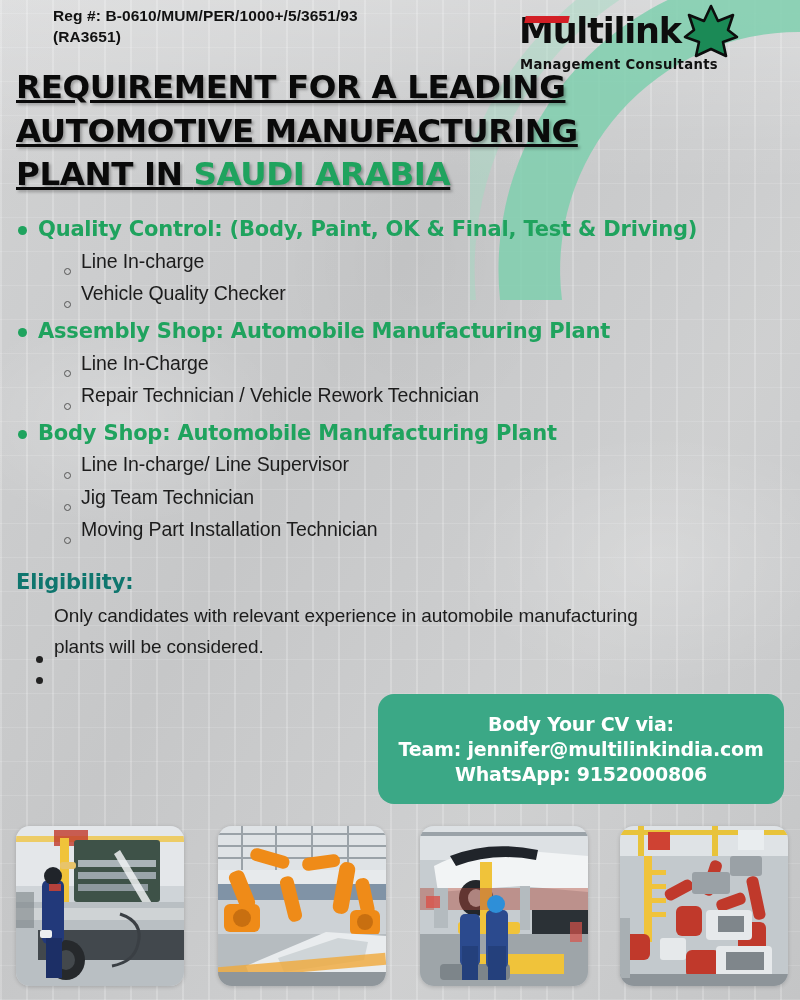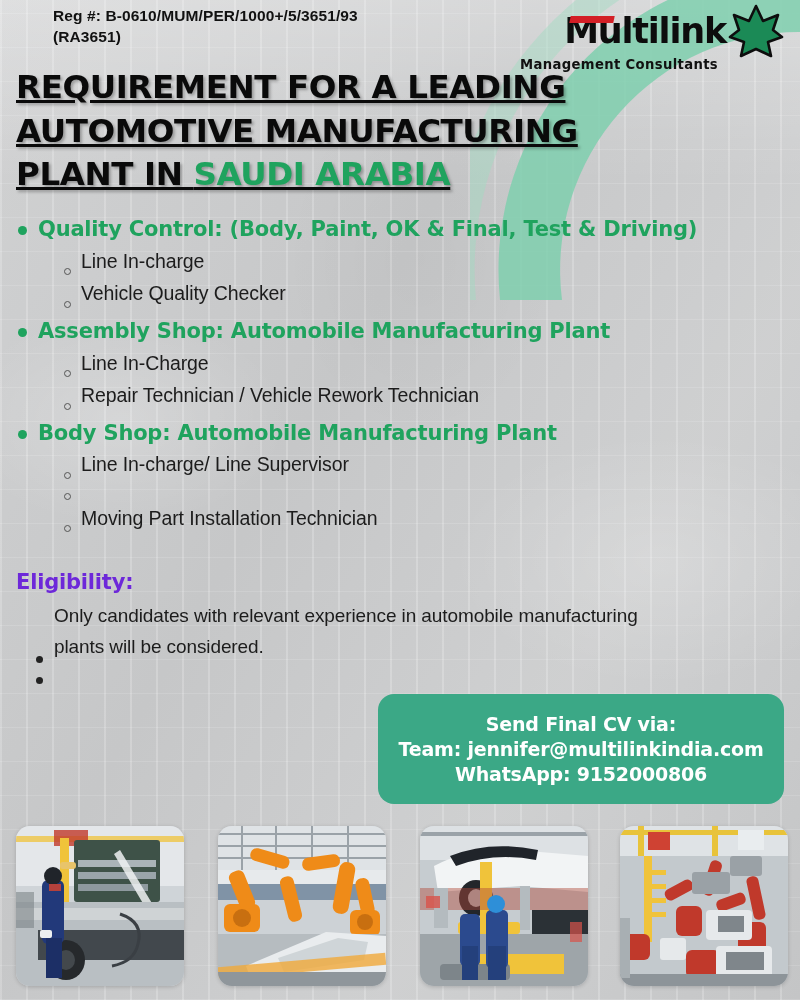--- a/index.html
+++ b/index.html
@@ -38,21 +38,21 @@
   .corner-arc { position:absolute; top:0; right:0; width:330px; height:300px; pointer-events:none; }
 
   
   .reg-line {
     position:absolute; left:14px; top:6px;
     font-size:15.5px; font-weight:bold; color:#111;
     letter-spacing:.1px; line-height:1.35; max-width:400px;margin-left:39px;
   }
 
   .logo-block { position:absolute; right:16px; top:4px; width:265px; text-align:right; }
-  .logo-row { display:flex; align-items:center; justify-content:flex-end; gap:0px; }
+  .logo-row { display:flex; align-items:center; gap:0px; }
   .logo-word {
     font-size:35px; font-weight:bold; color:#0d0d0d;
     letter-spacing:-1.2px; line-height:1;
     font-family:"DejaVu Sans", sans-serif;
     position:relative;
   }
   .logo-word::after{
     content:""; position:absolute; left:6px; top:2px; width:44px; height:7px;
     background:#d31f26; transform:skewX(-12deg);
   }
@@ -91,21 +91,21 @@
   .role-bullet {
     width:7px; height:7px; border-radius:50%;
     border:1.4px solid #555; background:transparent;
     margin-top:10px; margin-right:10px; flex:none;
   }
   .role-text { font-size:19.5px; color:#1c1c1c; line-height:1.46; letter-spacing:-.1px; }
 
   
   .elig { position:absolute; left:16px; top:570px; width:640px; }
   .elig-title {
-    font-size:21px; font-weight:bold; color:#6d28d9;
+    font-size:21px; font-weight:bold; color:#0f766e;
     margin-bottom:7px; letter-spacing:-.2px;
     font-family:"DejaVu Sans", sans-serif;
   }
   .elig-item { display:flex; align-items:flex-end; margin-bottom:3px; padding-left:20px; }
   .elig-bullet {
     width:7px; height:7px; border-radius:50%; background:#222;
     margin-top:11px; margin-right:11px; flex:none;
   }
   .elig-text { font-size:19px; color:#1c1c1c; line-height:1.62; letter-spacing:-.1px; }
 
@@ -207,20 +207,21 @@
       <span class="cat-bullet"></span>
       <span class="cat-title">Body Shop: Automobile Manufacturing Plant</span>
     </div>
     <div class="job-roles">
       <div class="role">
         <span class="role-bullet"></span>
         <span class="role-text">Line In-charge/ Line Supervisor</span>
       </div>
       <div class="role">
         <span class="role-bullet"></span>
+        <span class="role-text">Jig Team Technician</span>
       </div>
       <div class="role">
         <span class="role-bullet"></span>
         <span class="role-text">Moving Part Installation Technician</span>
       </div>
     </div>
   </div>
 
 </div>
 
@@ -229,21 +230,21 @@
   <div class="elig-item">
     <span class="elig-bullet"></span>
     <span class="elig-text">Only candidates with relevant experience in automobile manufacturing plants will be considered.</span>
   </div>
   <div class="elig-item">
     <span class="elig-bullet"></span>
   </div>
 </div>
 
 <div class="contact">
-  <div class="contact-line">Send Final CV via:</div>
+  <div class="contact-line">Body Your CV via:</div>
   <div class="contact-line">Team: jennifer@multilinkindia.com</div>
   <div class="contact-line">WhatsApp: 9152000806</div>
 </div>
 
 <div class="photos">
 
   <div class="photo p1">
     <svg viewBox="0 0 168 160" preserveAspectRatio="none">
       <rect width="168" height="160" fill="#cfd4d8"></rect>
       <rect y="0" width="168" height="60" fill="#e4e7ea"></rect>

